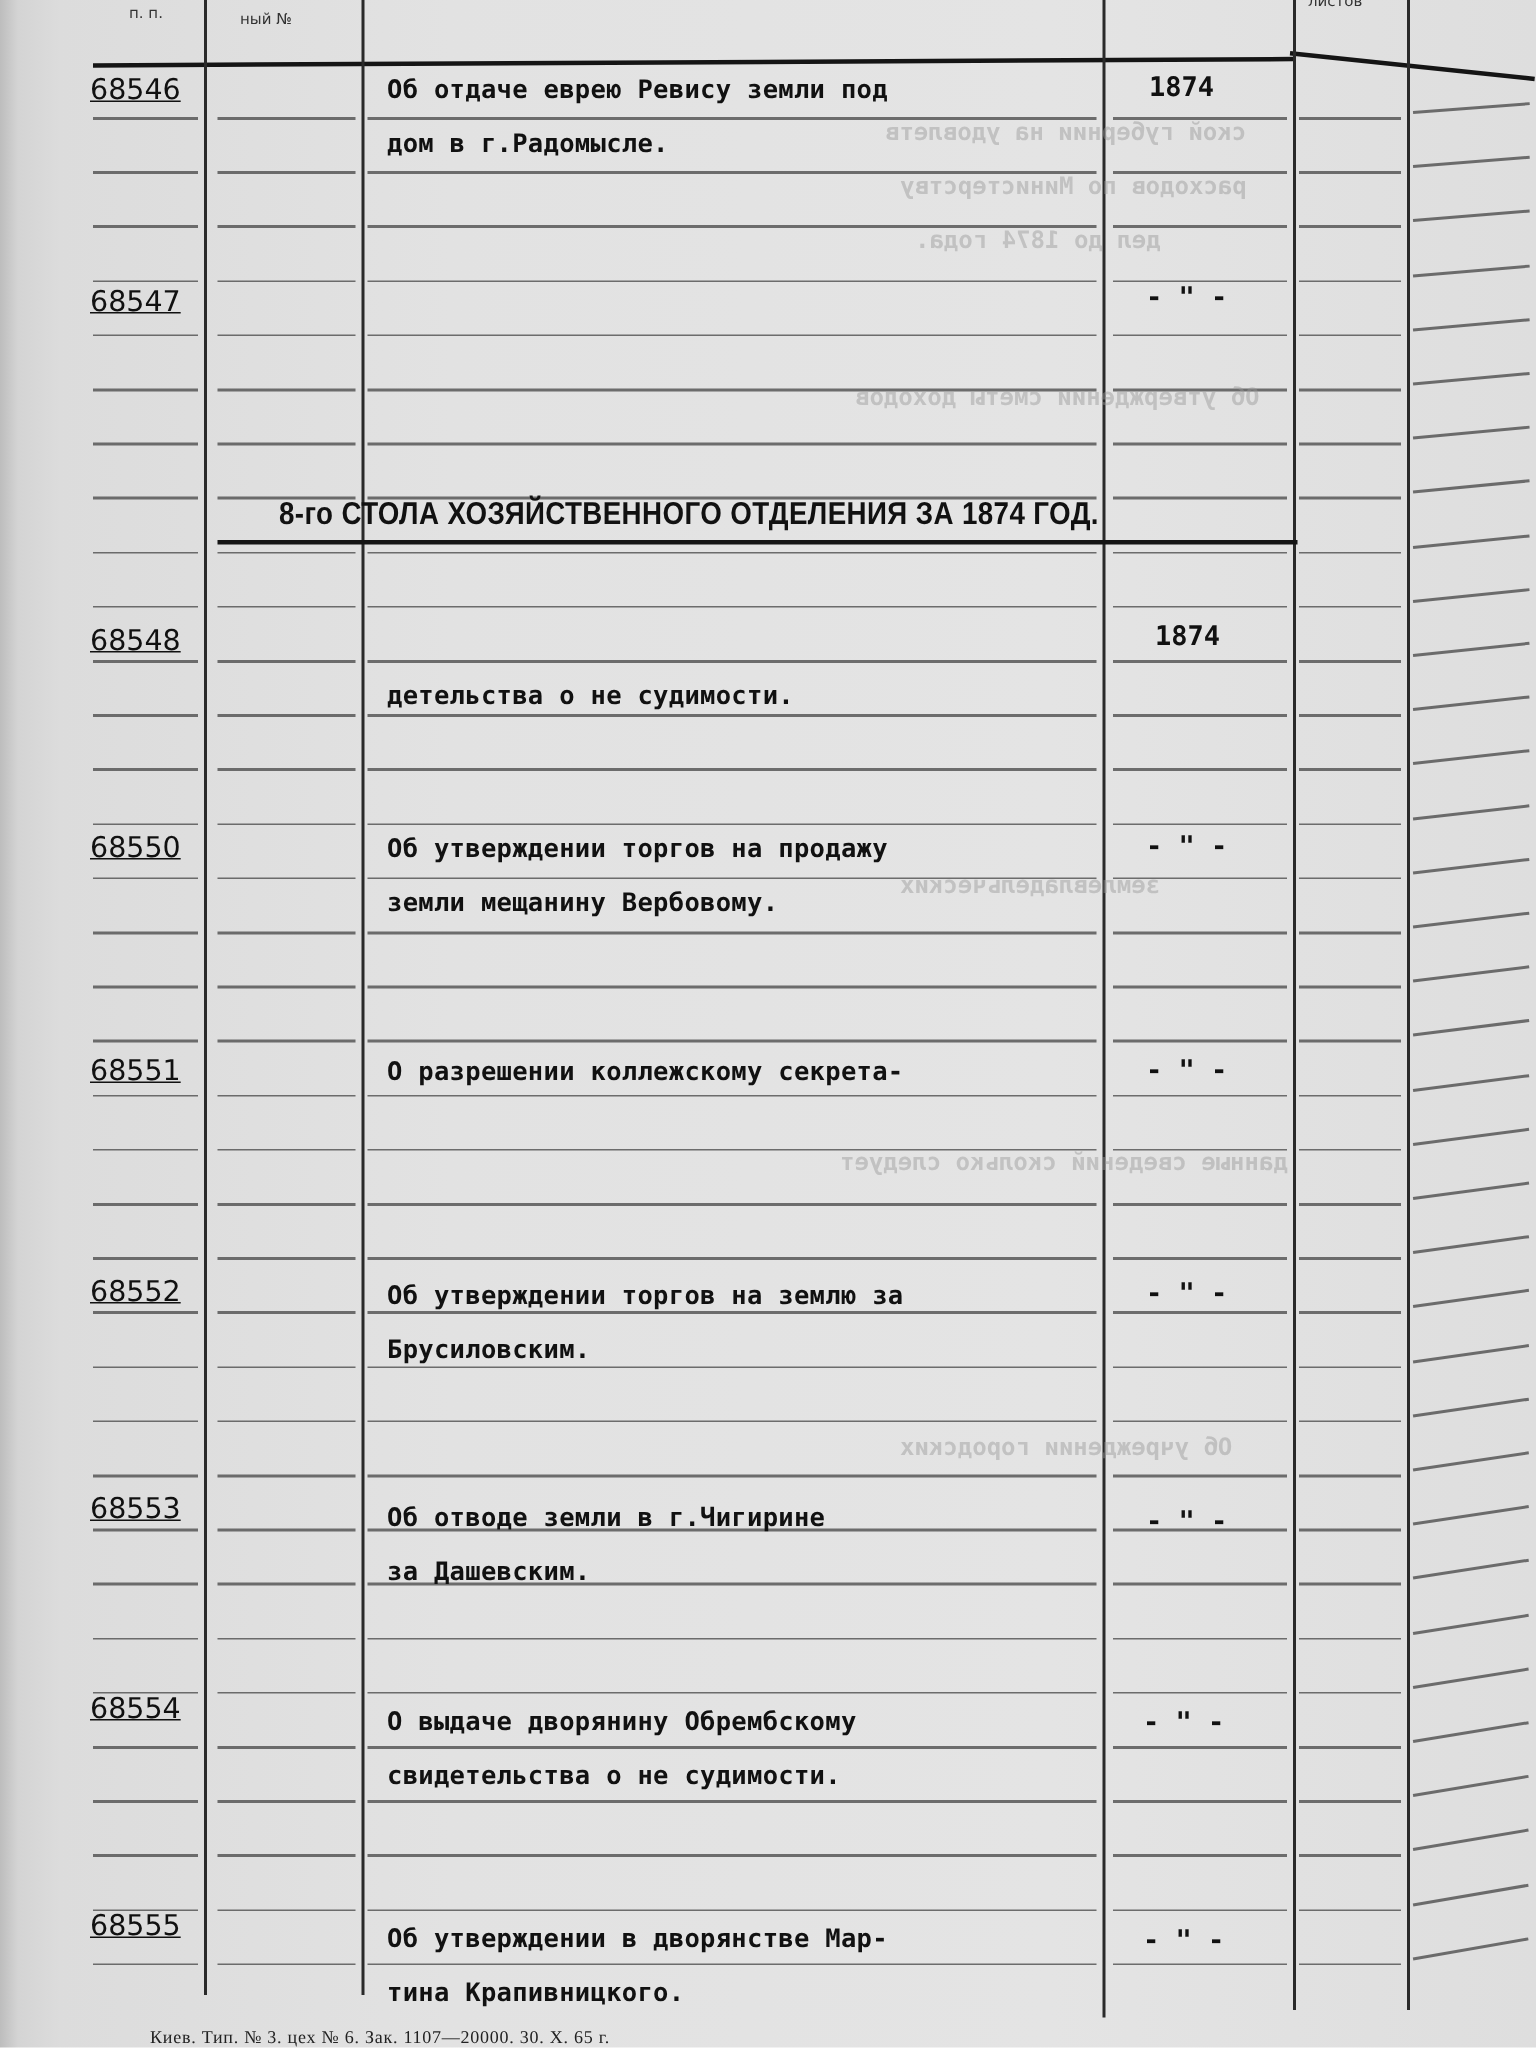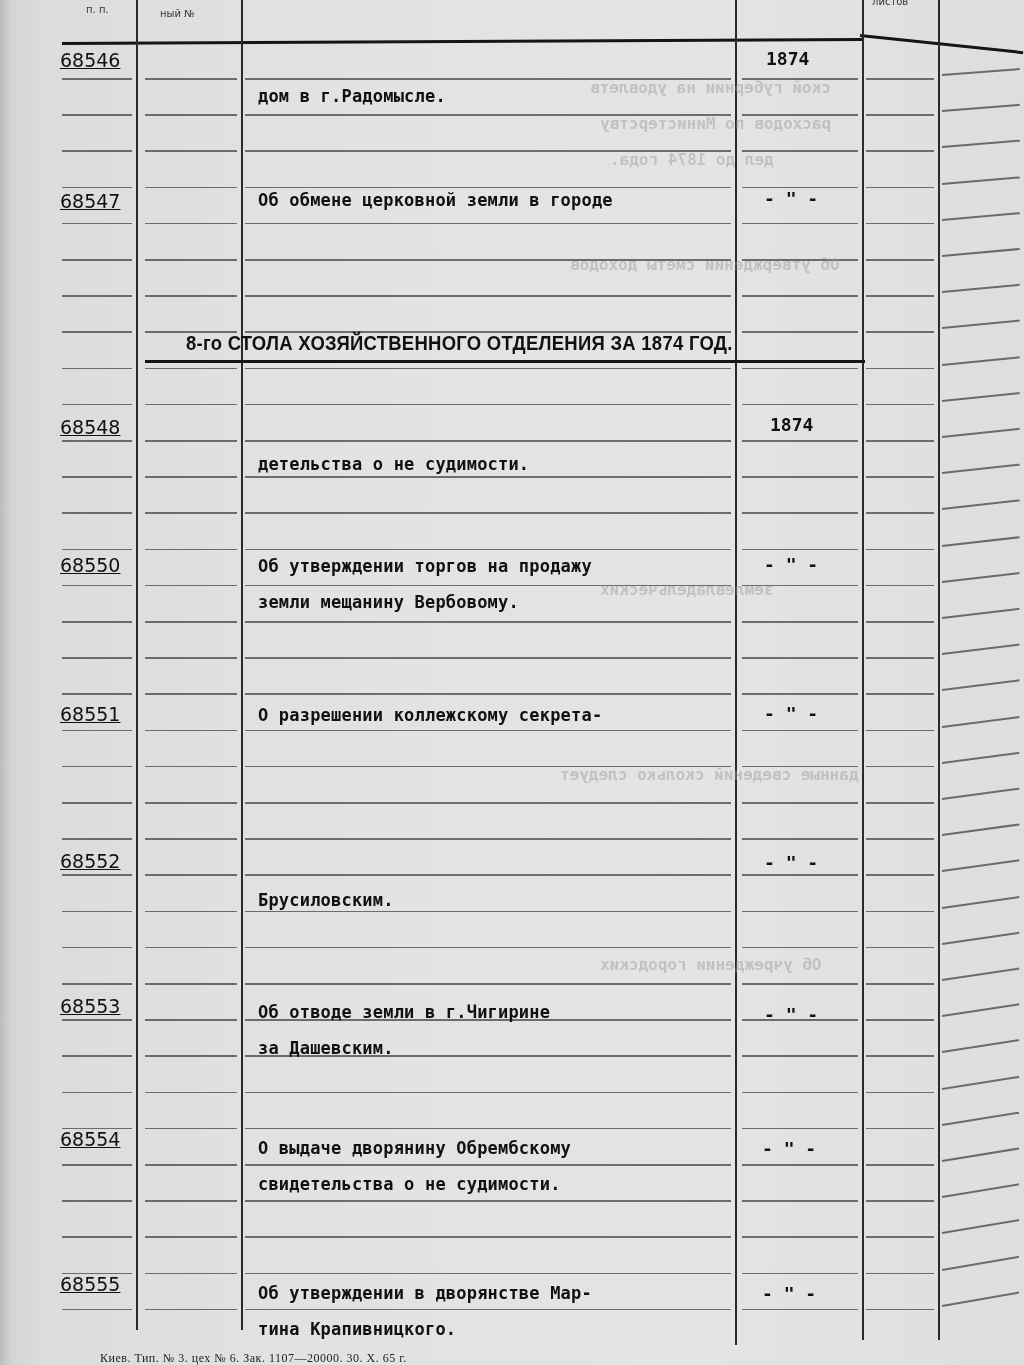--- a/index.html
+++ b/index.html
@@ -257,41 +257,42 @@
 
   <div class="ghost" style="left:590px;top:78px;">ской губернии на удовлетв</div>
   <div class="ghost" style="left:600px;top:114px;">расходов по Министерству</div>
   <div class="ghost" style="left:610px;top:150px;">дел до 1874 года.</div>
   <div class="ghost" style="left:570px;top:255px;">Об утверждении сметы доходов</div>
   <div class="ghost" style="left:600px;top:580px;">землевладельческих</div>
   <div class="ghost" style="left:560px;top:765px;">данные сведений сколько следует</div>
   <div class="ghost" style="left:600px;top:955px;">Об учреждении городских</div>
 
   <div class="num" style="top:49px;">68546</div>
+  <div class="desc" style="top:42px;">Об отдаче еврею Ревису земли под</div>
   <div class="desc" style="top:78px;">дом в г.Радомысле.</div>
   <div class="date" style="top:48px;left:766px;">1874</div>
 
   <div class="num" style="top:190px;">68547</div>
-  <div class="desc" style="top:182px;">Об обмене церковной земли в городе</div>
   <div class="date" style="top:188px;left:764px;">- " -</div>
 
   <div class="num" style="top:416px;">68548</div>
   <div class="desc" style="top:446px;">детельства о не судимости.</div>
   <div class="date" style="top:414px;left:770px;">1874</div>
 
   <div class="num" style="top:554px;">68550</div>
   <div class="desc" style="top:548px;">Об утверждении торгов на продажу</div>
   <div class="desc" style="top:584px;">земли мещанину Вербовому.</div>
   <div class="date" style="top:554px;left:764px;">- " -</div>
 
   <div class="num" style="top:703px;">68551</div>
   <div class="desc" style="top:697px;">О разрешении коллежскому секрета-</div>
   <div class="date" style="top:703px;left:764px;">- " -</div>
 
   <div class="num" style="top:850px;">68552</div>
+  <div class="desc" style="top:846px;">Об утверждении торгов на землю за</div>
   <div class="desc" style="top:882px;">Брусиловским.</div>
   <div class="date" style="top:852px;left:764px;">- " -</div>
 
   <div class="num" style="top:995px;">68553</div>
   <div class="desc" style="top:994px;">Об отводе земли в г.Чигирине</div>
   <div class="desc" style="top:1030px;">за Дашевским.</div>
   <div class="date" style="top:1004px;left:764px;">- " -</div>
 
   <div class="num" style="top:1128px;">68554</div>
   <div class="desc" style="top:1130px;">О выдаче дворянину Обрембскому</div>

